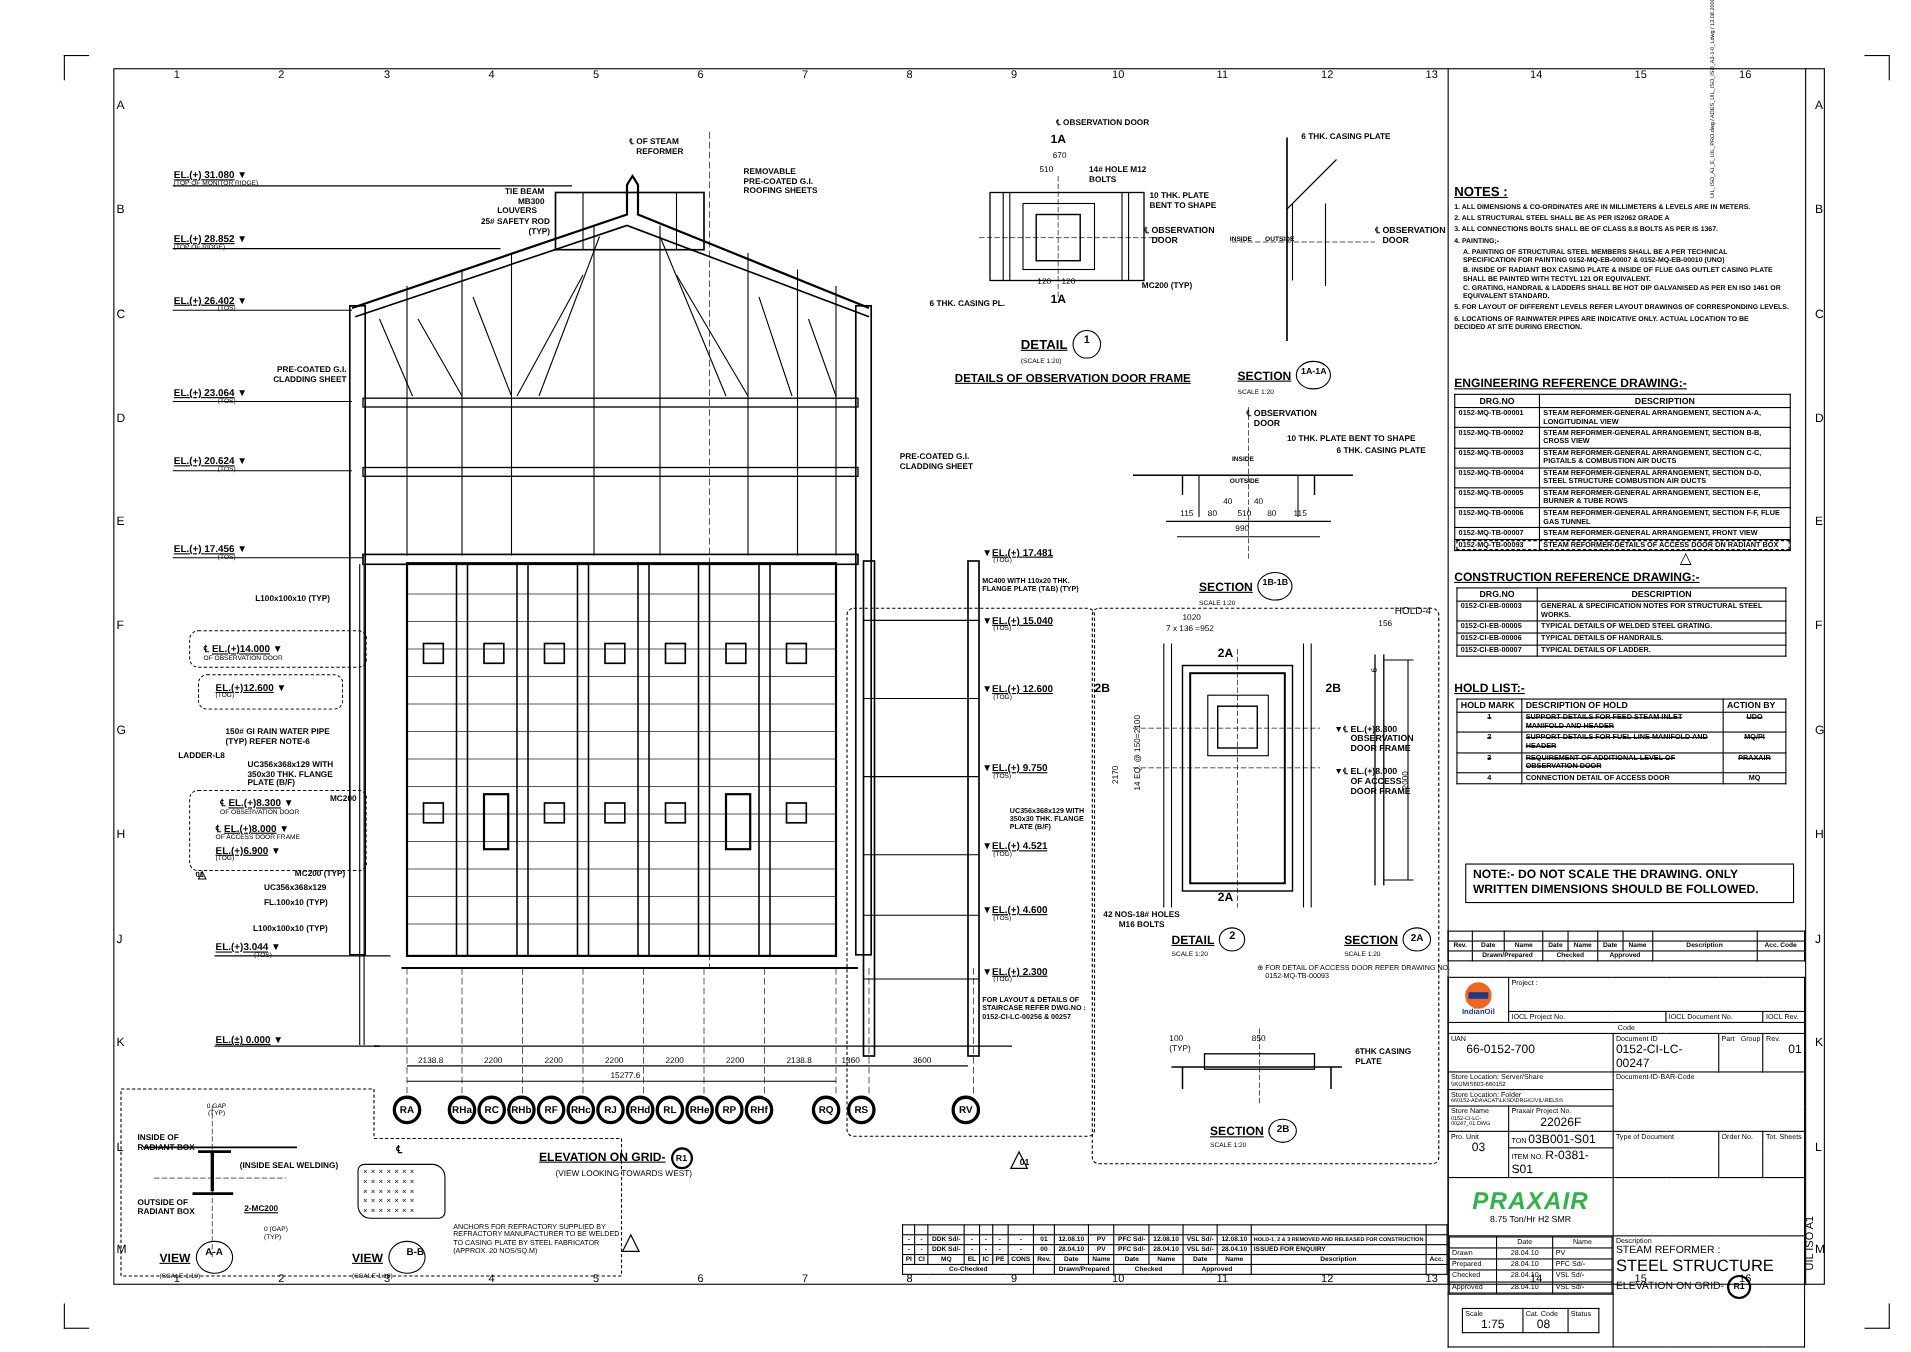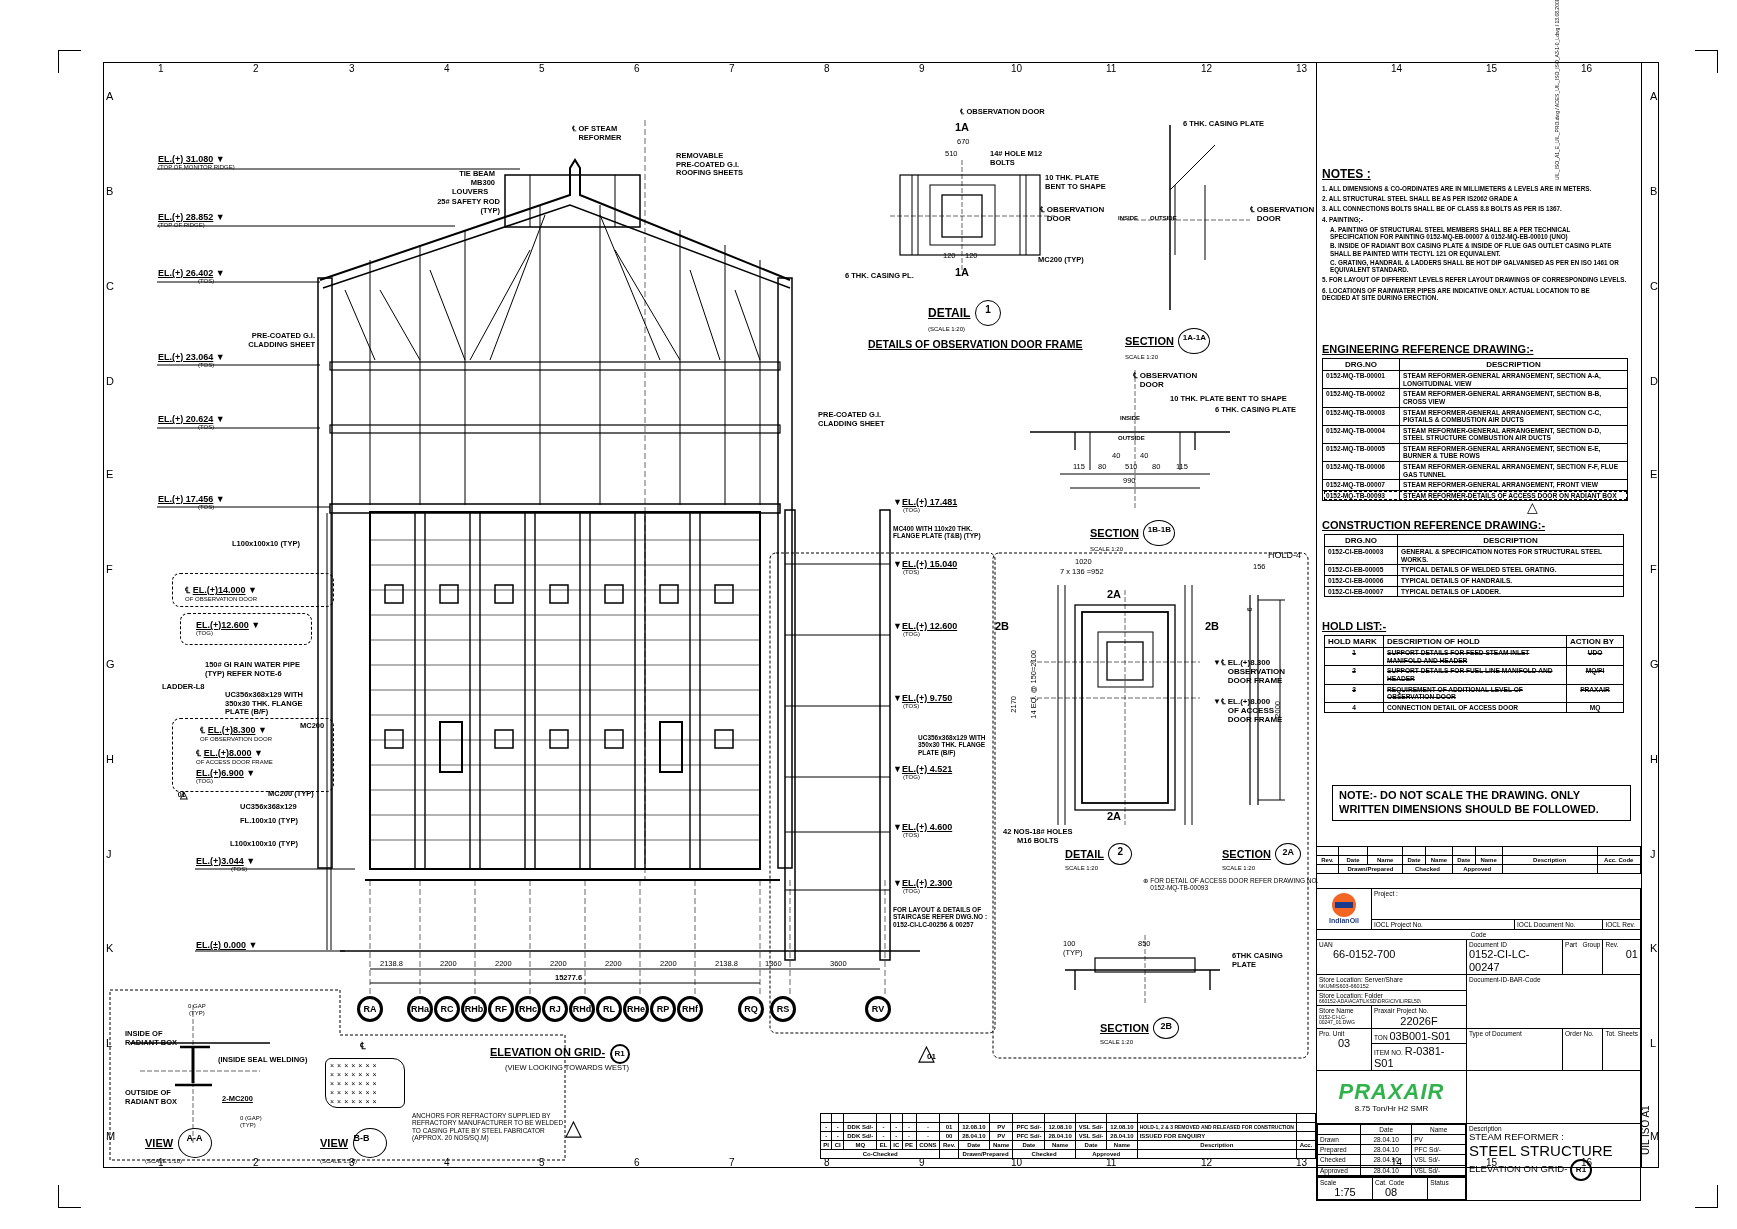--- a/index.html
+++ b/index.html
@@ -304,21 +304,21 @@
 
 <div class="abs t" style="left:380px;top:960px;font-weight:normal">2138.8</div>
 <div class="abs t" style="left:440px;top:960px;font-weight:normal">2200</div>
 <div class="abs t" style="left:495px;top:960px;font-weight:normal">2200</div>
 <div class="abs t" style="left:550px;top:960px;font-weight:normal">2200</div>
 <div class="abs t" style="left:605px;top:960px;font-weight:normal">2200</div>
 <div class="abs t" style="left:660px;top:960px;font-weight:normal">2200</div>
 <div class="abs t" style="left:715px;top:960px;font-weight:normal">2138.8</div>
 <div class="abs t" style="left:765px;top:960px;font-weight:normal">1360</div>
 <div class="abs t" style="left:830px;top:960px;font-weight:normal">3600</div>
-<div class="abs t" style="left:555px;top:974px;font-weight:bold">15277.6</div>
+<div class="abs t" style="left:555px;top:974px;font-weight:normal">15277.6</div>
 
 <div class="grid-bubble" style="left:357px">RA</div>
 <div class="grid-bubble" style="left:407px">RHa</div>
 <div class="grid-bubble" style="left:434px">RC</div>
 <div class="grid-bubble" style="left:461px">RHb</div>
 <div class="grid-bubble" style="left:488px">RF</div>
 <div class="grid-bubble" style="left:515px">RHc</div>
 <div class="grid-bubble" style="left:542px">RJ</div>
 <div class="grid-bubble" style="left:569px">RHd</div>
 <div class="grid-bubble" style="left:596px">RL</div>
@@ -528,21 +528,21 @@
 </div>
 
 <div class="abs" style="left:325px;top:1058px;width:80px;height:50px;border:1px solid #000;border-radius:6px 12px 6px 12px;font-size:7px;line-height:9px;letter-spacing:3px;padding:2px 4px;box-sizing:border-box;">×××××××<br>×××××××<br>×××××××<br>×××××××<br>×××××××</div>
 <div class="abs t" style="left:360px;top:1040px;font-size:10px">℄</div>
 <div class="abs t" style="left:412px;top:1112px;white-space:pre-line;font-weight:normal;font-size:6.5px">ANCHORS FOR REFRACTORY SUPPLIED BY
 REFRACTORY MANUFACTURER TO BE WELDED
 TO CASING PLATE BY STEEL FABRICATOR
 (APPROX. 20 NOS/SQ.M)</div>
 <div class="abs" style="left:320px;top:1128px;">
   <span class="h" style="font-size:11px">VIEW</span>
-  <span style="display:inline-block;border:1px solid #000;border-radius:50%;width:32px;height:28px;text-align:left;line-height:18px;font-size:9px;font-weight:bold;vertical-align:middle">B-B</span>
+  <span style="display:inline-block;border:1px solid #000;border-radius:50%;width:32px;height:28px;text-align:right;line-height:18px;font-size:9px;font-weight:bold;vertical-align:middle">B-B</span>
   <div class="t" style="font-weight:normal;font-size:6px">(SCALE 1:10)</div>
 </div>
 <div class="abs" style="left:565px;top:1115px;font-size:22px;">△</div>
 
 <div class="abs" style="left:1322px;top:167px;width:310px;">
   <div class="h" style="font-size:12px;margin-bottom:4px">NOTES :</div>
   <div class="t" style="font-size:6.3px;margin:3px 0">1. ALL DIMENSIONS &amp; CO-ORDINATES ARE IN MILLIMETERS &amp; LEVELS ARE IN METERS.</div>
   <div class="t" style="font-size:6.3px;margin:3px 0">2. ALL STRUCTURAL STEEL SHALL BE AS PER IS2062 GRADE A</div>
   <div class="t" style="font-size:6.3px;margin:3px 0">3. ALL CONNECTIONS BOLTS SHALL BE OF CLASS 8.8 BOLTS AS PER IS 1367.</div>
   <div class="t" style="font-size:6.3px;margin:3px 0">4. PAINTING;-</div>
@@ -806,21 +806,21 @@
           </table>
     </td>
     <td colspan="4" rowspan="2">
       <div>Description</div>
       <div style="font-size:9.5px">STEAM REFORMER :</div>
       <div style="font-size:15px">STEEL STRUCTURE</div>
       <div style="font-size:9.5px"><span>ELEVATION ON GRID-</span> <span style="display:inline-block;border:2.5px solid #000;border-radius:50%;width:18px;height:18px;text-align:center;line-height:18px;font-size:8px;font-weight:bold">R1</span></div>
     </td>
   </tr>
   <tr>
-    <td colspan="2" style="padding:0">
+    <td colspan="2" style="padding:12px">
       <table style="width:100%;border-collapse:collapse">
         <tbody>
               <tr>
                 <td style="width:50px">
                   <div>Scale</div>
                   <div class="big" style="text-align:center">1:75</div>
                 </td>
         <td>
                   <div>Cat. Code</div>
                   <div class="big" style="padding-left:10px">08</div>

